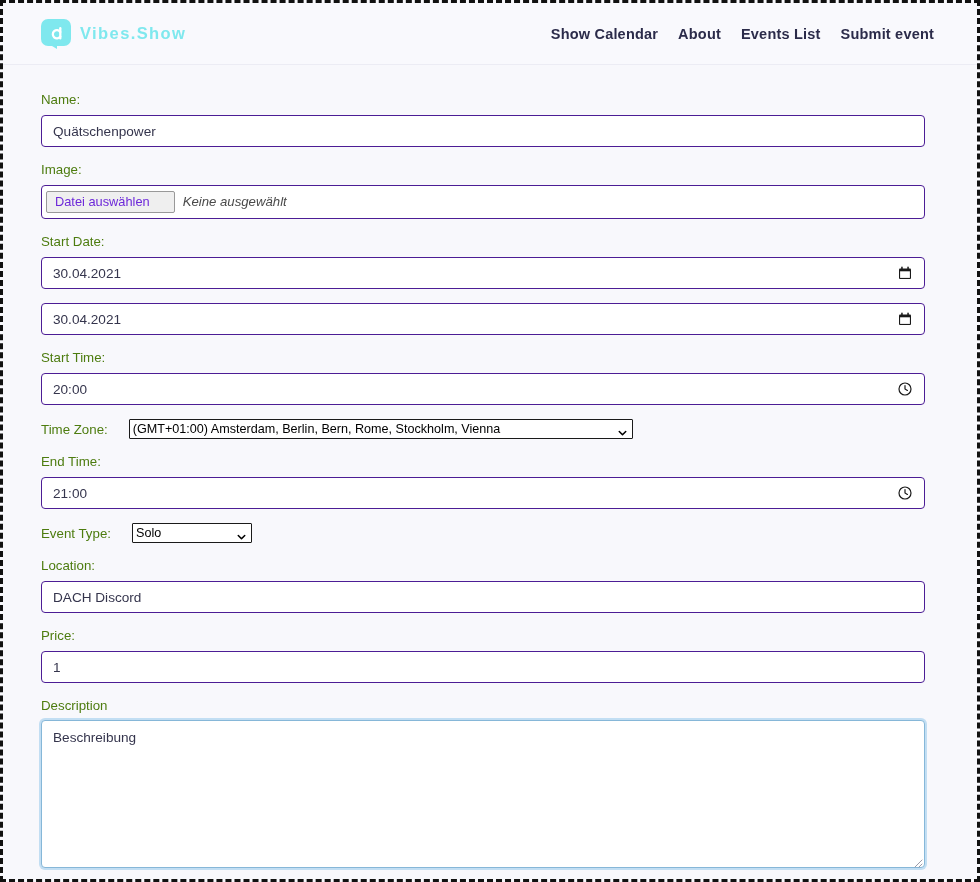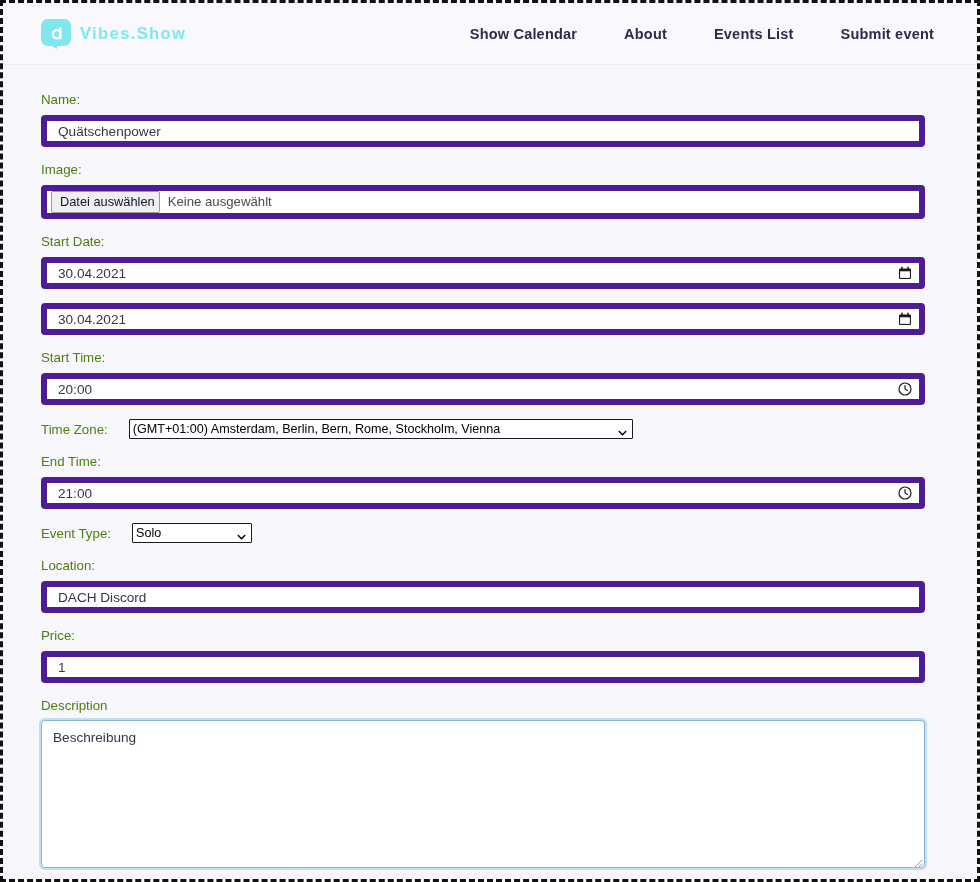--- a/index.html
+++ b/index.html
@@ -55,21 +55,21 @@
     color: #7fe8ee;
     font-size: 16.5px;
     font-weight: 700;
     letter-spacing: 1.4px;
     white-space: nowrap;
   }
   .main-nav {
     margin-left: auto;
     display: flex;
     align-items: center;
-    gap: 47px;
+    gap: 20px;
   }
   .nav-link {
     color: #2b2b4a;
     font-size: 14.5px;
     font-weight: 700;
     letter-spacing: .2px;
     text-decoration: none;
     white-space: nowrap;
     cursor: pointer;
   }
@@ -87,21 +87,21 @@
     font-size: 13.3px;
     line-height: 17px;
     margin-bottom: 7px;
   }
   .control {
     box-sizing: border-box;
     display: block;
     width: 100%;
     height: 32px;
     background: #ffffff;
-    border: 6px solid #4c1d95;
+    border: 1px solid #4c1d95;
     border-radius: 4px;
     padding: 0 11px;
     color: #35354d;
     font-family: "Liberation Sans", sans-serif;
     font-size: 13.6px;
     line-height: 30px;
     outline: none;
   }
 
   
@@ -109,33 +109,34 @@
     display: flex;
     align-items: center;
     height: 34px;
     padding: 0 0 0 4px;
   }
   .file-button {
     display: inline-block;
     background: #efefef;
     border: 1px solid #999999;
     border-radius: 2px;
-    padding: 2px 4px 3px 8px;
-    color: #0f172a;
+    padding: 2px 24px 3px 8px;
+    color: #6d28d9;
     font-family: "Liberation Sans", sans-serif;
     font-size: 12.8px;
     line-height: 15px;
     cursor: pointer;
     text-align: center;
   }
   .file-status {
     color: #4a4a4a;
     font-size: 13.2px;
     margin-left: 8px;
     white-space: nowrap;
+    font-style: italic;
   }
 
   
   .with-icon {
     position: relative;
   }
   .picker-icon {
     position: absolute;
     right: 13px;
     top: 50%;

